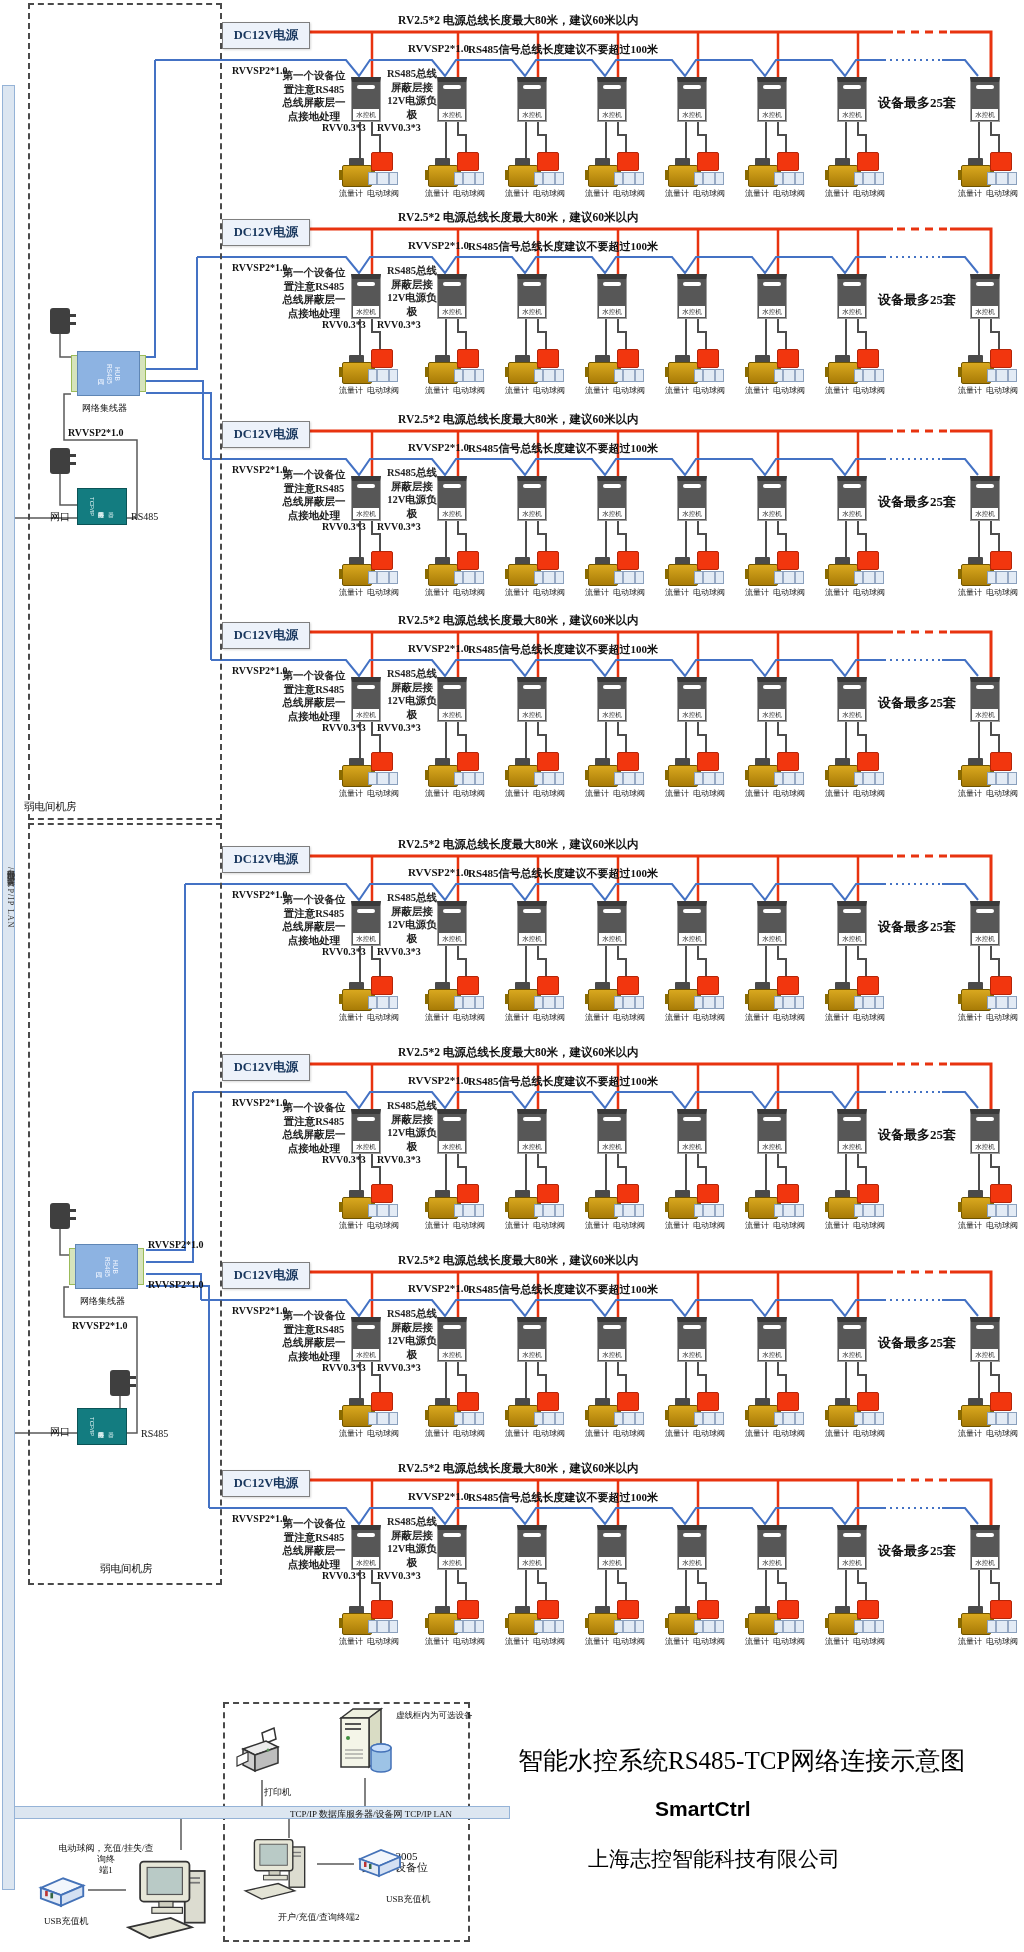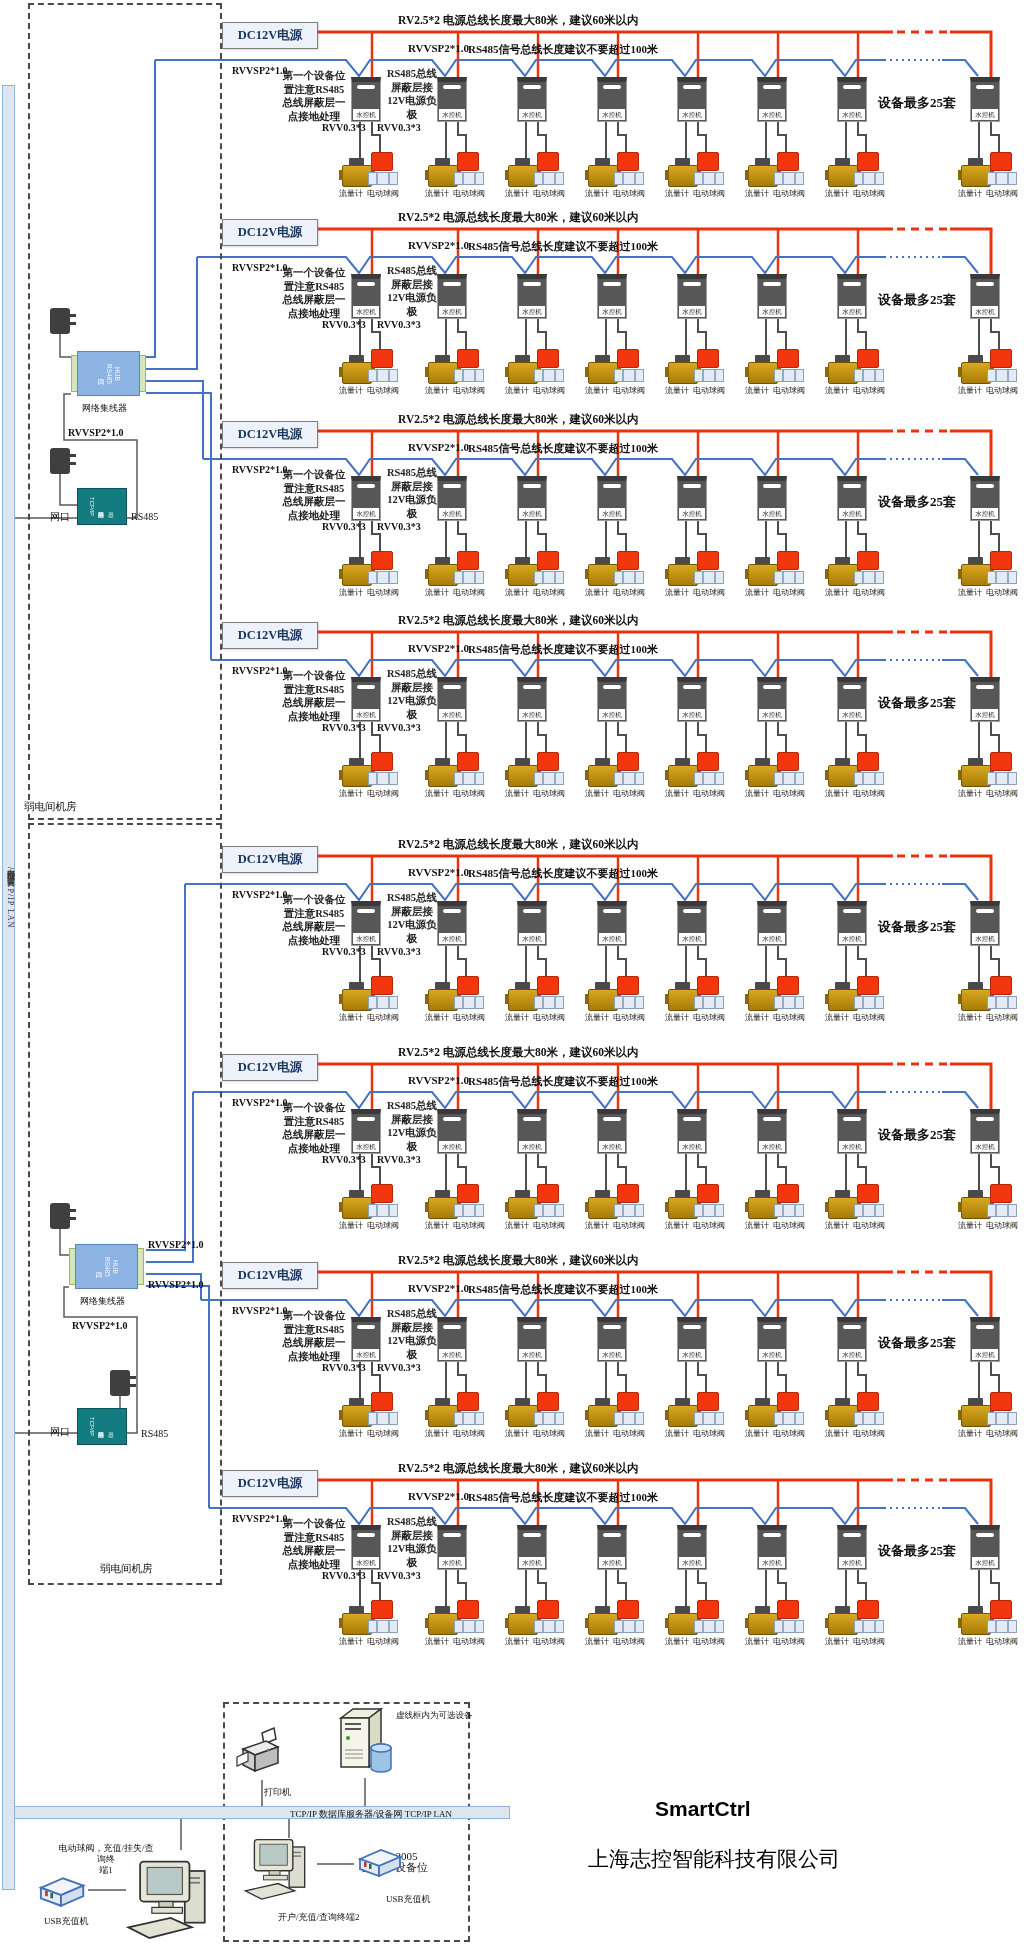--- a/index.html
+++ b/index.html
@@ -7,21 +7,21 @@
     --sans:"Liberation Sans","DejaVu Sans",sans-serif;
   }
   html,body{margin:0;padding:0;background:#fff;}
   #stage{position:relative;width:1024px;height:1952px;background:#fff;overflow:hidden;
          font-family:var(--serif);}
   #wires{position:absolute;left:0;top:0;pointer-events:none;}
   .abs{position:absolute;}
   .lbl{position:absolute;font-family:var(--serif);font-weight:bold;color:#111;white-space:nowrap;}
   .note{position:absolute;font-family:var(--serif);font-weight:bold;color:#222;text-align:center;
         font-size:10.5px;line-height:13.5px;}
-  .dcbox{position:absolute;width:96px;height:27px;background:#edf2fa;border:1px solid #7f7f7f;
+  .dcbox{position:absolute;width:88px;height:27px;background:#edf2fa;border:1px solid #7f7f7f;
          color:#17365d;font:bold 12.5px var(--serif);display:flex;align-items:center;justify-content:center;
          box-sizing:border-box;box-shadow:1px 1px 2px rgba(0,0,0,.15);}
   .wctrl{position:absolute;width:30px;height:45px;background:#575757;border:1px solid #9e9e9e;
          border-top:5px solid #3a3a3a;box-sizing:border-box;}
   .wc-slot{width:18px;height:4px;background:#fff;border-radius:2px;margin:3px auto 0;}
   .wc-plate{position:absolute;left:1px;right:1px;bottom:1px;height:11px;background:#fff;
             font-size:6.5px;line-height:11px;text-align:center;color:#222;font-family:var(--serif);}
   .meter{position:absolute;width:36px;height:28px;}
   .m-cap{position:absolute;left:10px;top:0;width:15px;height:8px;background:#4a4a4a;border-radius:1px;}
   .m-body{position:absolute;left:3px;top:7px;width:28px;height:20px;border:1px solid #6e5300;border-radius:2px;
@@ -450,20 +450,21 @@
     <svg width="54" height="36" viewBox="0 0 50 34">
       <polygon points="6,13 27,4 46,11 25,20" fill="#f2f6fc" stroke="#4472b8" stroke-width="1.8"></polygon>
       <polygon points="6,13 25,20 25,30 6,23" fill="#e2eaf6" stroke="#4472b8" stroke-width="1.8"></polygon>
       <polygon points="25,20 46,11 46,21 25,30" fill="#d4e0f2" stroke="#4472b8" stroke-width="1.8"></polygon>
       <rect x="10" y="16" width="2.5" height="5" fill="#b33"></rect>
       <rect x="15" y="18" width="2.5" height="5" fill="#364"></rect>
     </svg>
   </div>
   <div class="lbl" style="left:44px;top:1915px;font-size:9px;font-weight:normal;">USB充值机</div>
 
+  <div class="title-main" style="left:518px;top:1744px;">智能水控系统RS485-TCP网络连接示意图</div>
   <div class="title-brand" style="left:655px;top:1797px;">SmartCtrl</div>
   <div class="title-co" style="left:588px;top:1845px;">上海志控智能科技有限公司</div>
 <div class="dcbox" style="left:222px;top:22px;">DC12V电源</div>
     <div class="lbl" style="left:398px;top:13px;font-size:11.5px;">RV2.5*2 电源总线长度最大80米，建议60米以内</div>
     <div class="lbl" style="left:408px;top:42px;font-size:11px;">RVVSP2*1.0</div>
     <div class="lbl" style="left:468px;top:42px;font-size:11px;">RS485信号总线长度建议不要超过100米</div>
     <div class="lbl" style="left:232px;top:65px;font-size:10px;">RVVSP2*1.0</div>
     <div class="lbl" style="left:878px;top:94px;font-size:13px;">设备最多25套</div>
     <div class="lbl" style="left:322px;top:122px;font-size:10px;">RVV0.3*3</div>
     <div class="lbl" style="left:377px;top:122px;font-size:10px;">RVV0.3*3</div>

